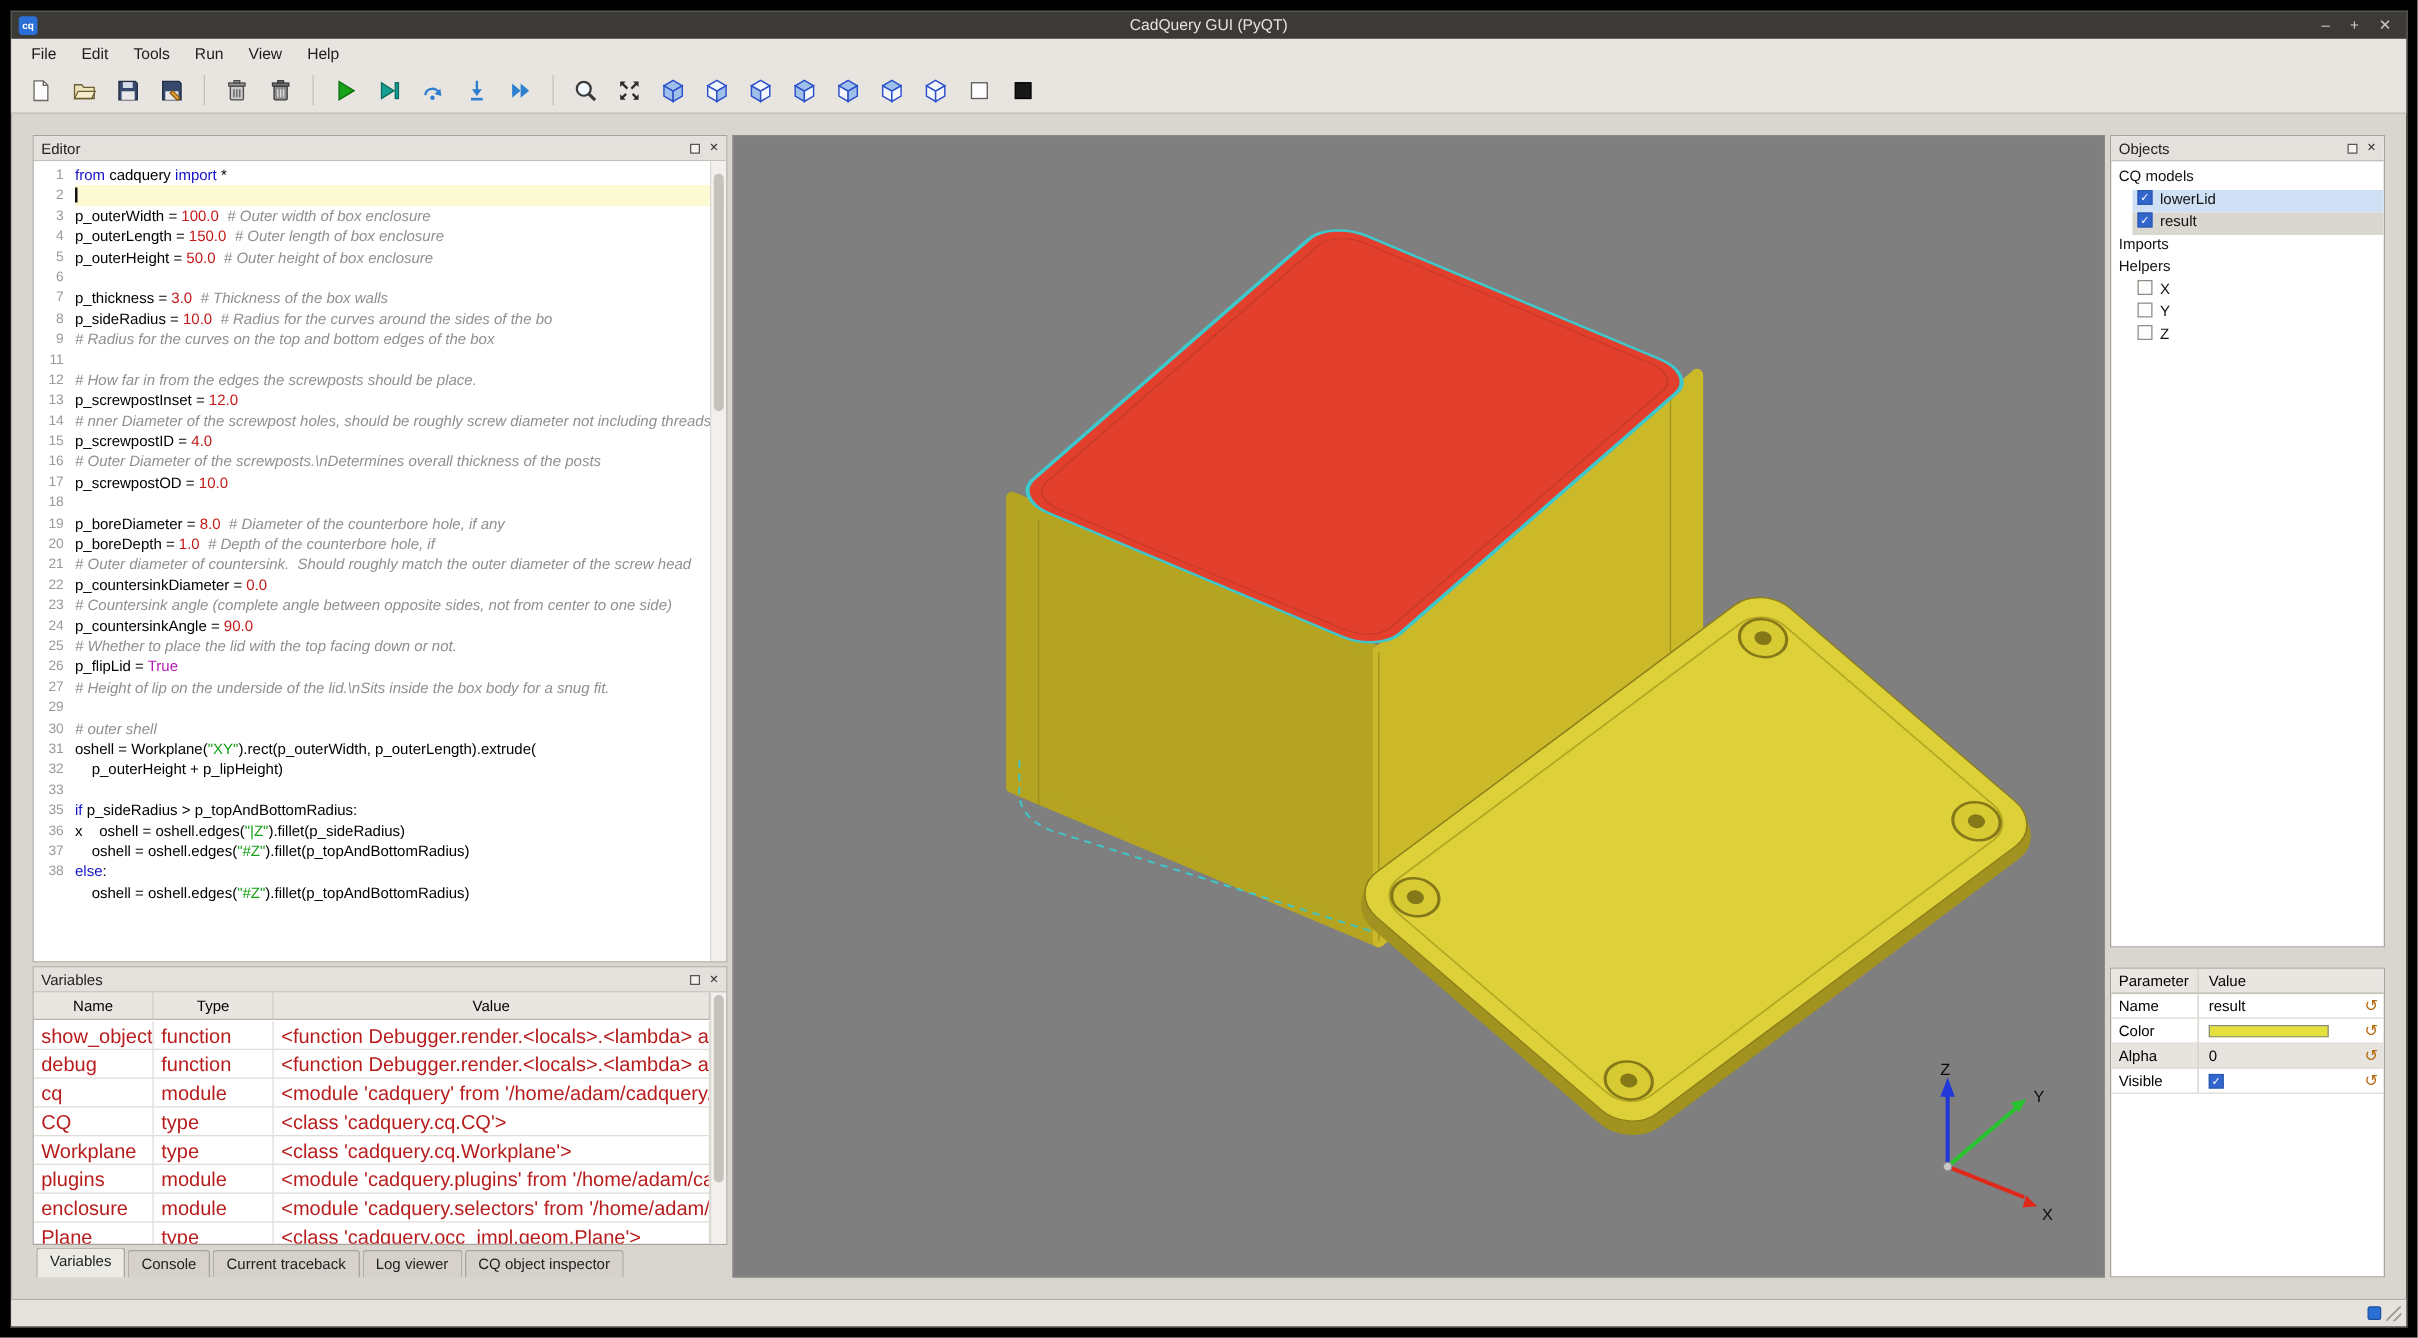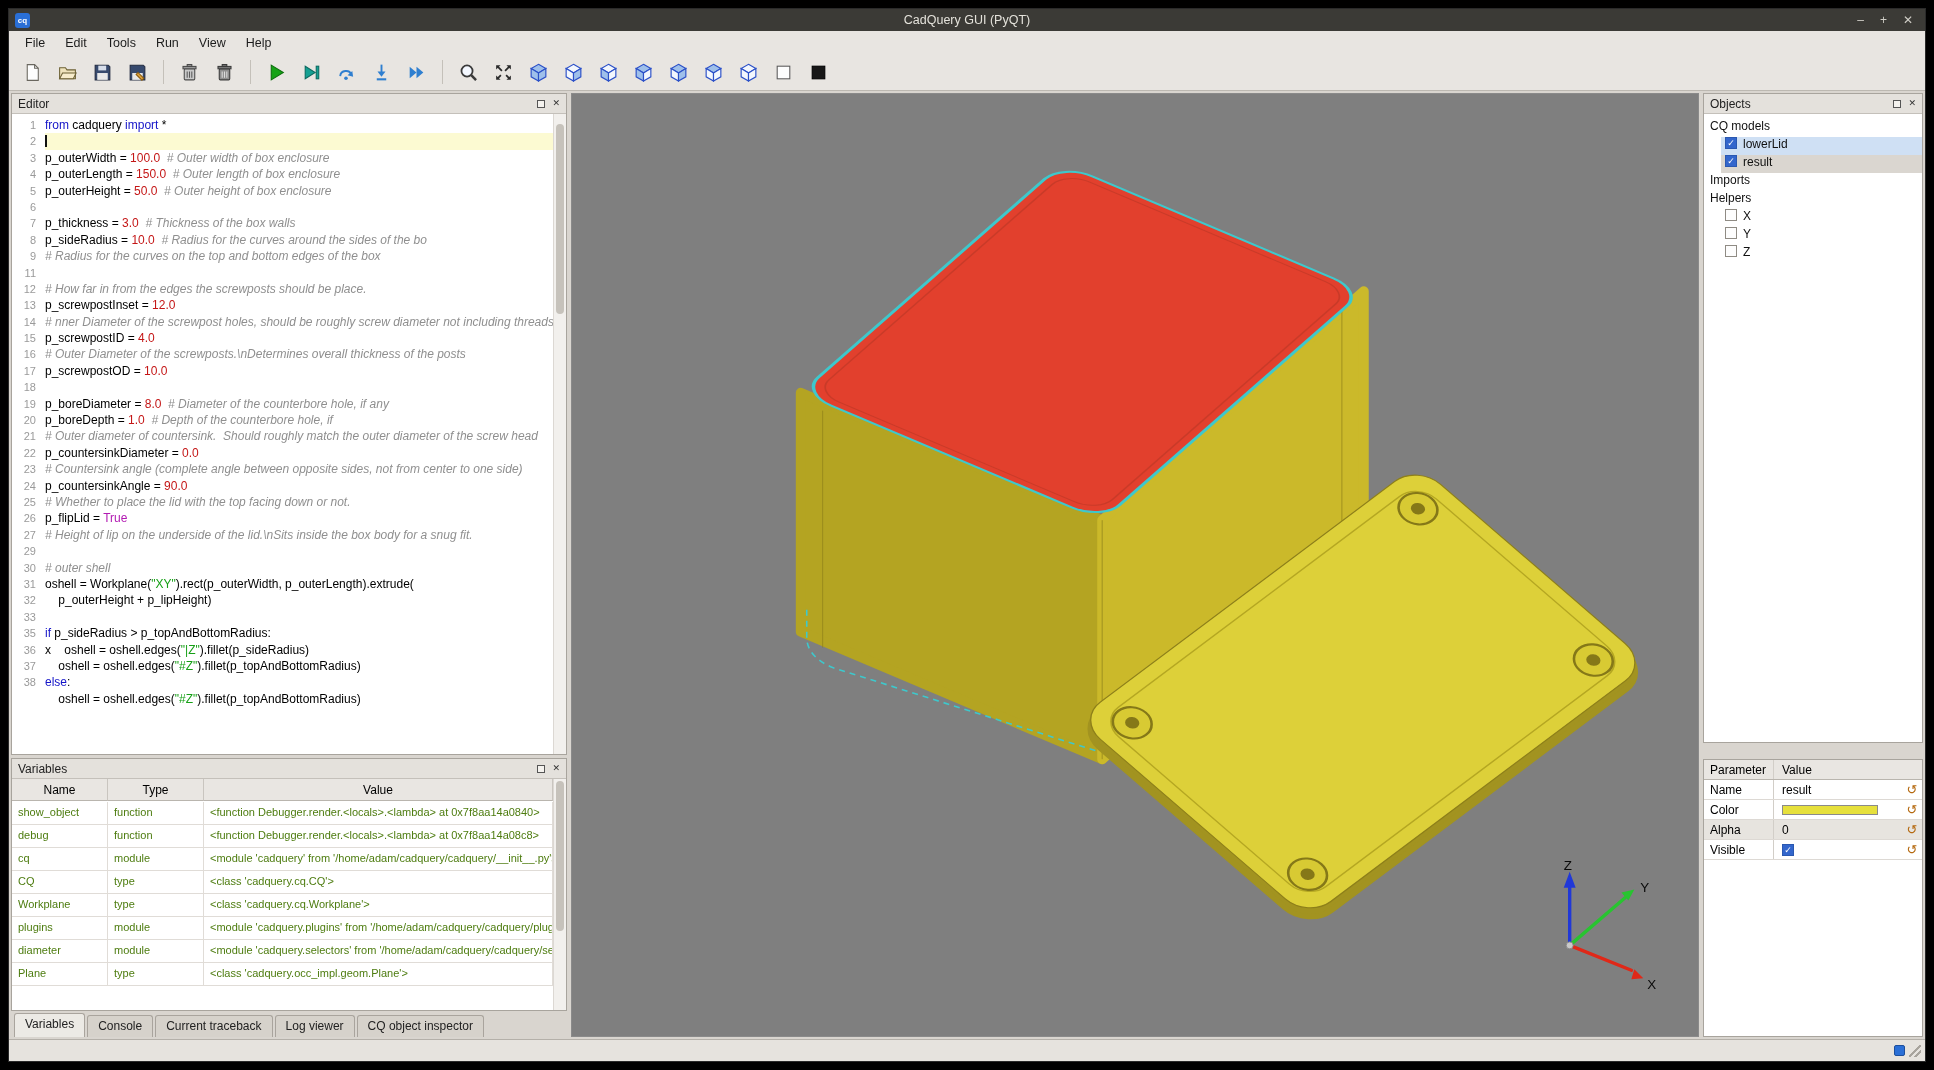--- a/index.html
+++ b/index.html
@@ -14,21 +14,21 @@
   .win-btn{font-size:12px;color:#cfcdc6;line-height:14px;cursor:default}
   
   .menubar{height:23px;background:#e8e5e1;display:flex;align-items:center;padding-left:6px;font-size:12.5px;color:#1c1c1c;flex:none}
   .menu-item{padding:3px 10px}
   
   .toolbar{height:37px;background:#e8e5e1;border-bottom:1px solid #bcb8b1;display:flex;align-items:center;padding-left:6px;flex:none}
   .tool-btn{width:35px;height:31px;display:flex;align-items:center;justify-content:center;background:transparent;border:none}
   .tool-ic{display:flex}
   .tool-sep{width:1px;height:24px;background:#c4c0b9;margin:0 8px;flex:none}
   
-  .content{flex:1;display:flex;padding:2px;min-height:0}
+  .content{flex:1;display:flex;padding:17px;min-height:0}
   .left-col{width:556px;display:flex;flex-direction:column;flex:none}
   .panel{background:#fff;border:1px solid #a8a49d;display:flex;flex-direction:column;overflow:hidden}
   .editor-panel{height:662px;flex:none}
   .vars-panel{flex:1;margin-top:3px}
   .panel-header{height:20px;background:#e4e1dc;border-bottom:1px solid #c4c0ba;display:flex;align-items:center;padding:0 6px;font-size:12px;color:#222;flex:none}
   .ph-btns{margin-left:auto;display:flex;align-items:center;gap:7px}
   .ph-btn.float{width:8px;height:8px;border:1px solid #555;background:#f4f2ee}
   .ph-btn.close{font-size:9px;color:#333;line-height:9px}
   
   .code-area{position:relative;flex:1;overflow:hidden;padding-top:3px;background:#fff}
@@ -42,21 +42,21 @@
   .seg-cm{color:#8f8f8f;font-style:italic}
   .seg-str{color:#16a016}
   .seg-bool{color:#b21ab2}
   .seg-pl{color:#000}
   .vscroll{position:absolute;top:0;right:0;width:13px;bottom:0;background:#f2f0ed;border-left:1px solid #dcd8d3}
   .vscroll .thumb{position:absolute;left:2px;right:2px;border-radius:5px;background:#c6c2bb}
   
   .vars-body{position:relative;flex:1;overflow:hidden}
   .vars-grid{display:grid;grid-template-columns:96px 96px 1fr;grid-auto-rows:23px;margin-right:13px}
   .vg-h{background:#e9e6e2;border-right:1px solid #c9c5bf;border-bottom:1px solid #b9b5ae;font-size:12px;text-align:center;padding-top:4px;height:22px}
-  .vg-c{border-right:1px solid #e0dcd7;border-bottom:1px solid #e0dcd7;font-size:11px;padding:4px 6px;white-space:nowrap;overflow:hidden;color:#4d7c0f}
+  .vg-c{border-right:1px solid #e0dcd7;border-bottom:1px solid #e0dcd7;font-size:16px;padding:4px 6px;white-space:nowrap;overflow:hidden;color:#b91c1c}
   
   .tabbar{height:26px;display:flex;align-items:flex-end;padding-left:3px;flex:none}
   .tab{font-size:12px;padding:3px 10px 4px;background:#d6d2cb;border:1px solid #a9a49d;border-bottom:none;margin-right:2px;border-radius:3px 3px 0 0;color:#222}
   .tab.active{background:#eceae5;padding-bottom:6px}
   
   .viewport{flex:1;margin:0 4px;border:1px solid #8a8a8a;position:relative;overflow:hidden}
   .scene{position:absolute;inset:0;width:100%;height:100%}
   .f-left{fill:var(--c-box_left);stroke:var(--c-box_left);stroke-width:10;stroke-linejoin:round}
   .f-right{fill:var(--c-box_right);stroke:var(--c-box_right);stroke-width:10;stroke-linejoin:round}
   .edge-line{stroke:var(--c-edge);stroke-width:1;opacity:.7}
@@ -503,21 +503,21 @@
               <div class="vg-c">&lt;module 'cadquery' from '/home/adam/cadquery/cadquery/__init__.py'&gt;</div>
               <div class="vg-c">CQ</div>
               <div class="vg-c">type</div>
               <div class="vg-c">&lt;class 'cadquery.cq.CQ'&gt;</div>
               <div class="vg-c">Workplane</div>
               <div class="vg-c">type</div>
               <div class="vg-c">&lt;class 'cadquery.cq.Workplane'&gt;</div>
               <div class="vg-c">plugins</div>
               <div class="vg-c">module</div>
               <div class="vg-c">&lt;module 'cadquery.plugins' from '/home/adam/cadquery/cadquery/plug...</div>
-              <div class="vg-c">diameter</div>
+              <div class="vg-c">enclosure</div>
               <div class="vg-c">module</div>
               <div class="vg-c">&lt;module 'cadquery.selectors' from '/home/adam/cadquery/cadquery/se...</div>
               <div class="vg-c">Plane</div>
               <div class="vg-c">type</div>
               <div class="vg-c">&lt;class 'cadquery.occ_impl.geom.Plane'&gt;</div>
             </div>
           <div class="vscroll">
             <span class="thumb" style="top:2px;height:150px"></span>
           </div>
         </div>

